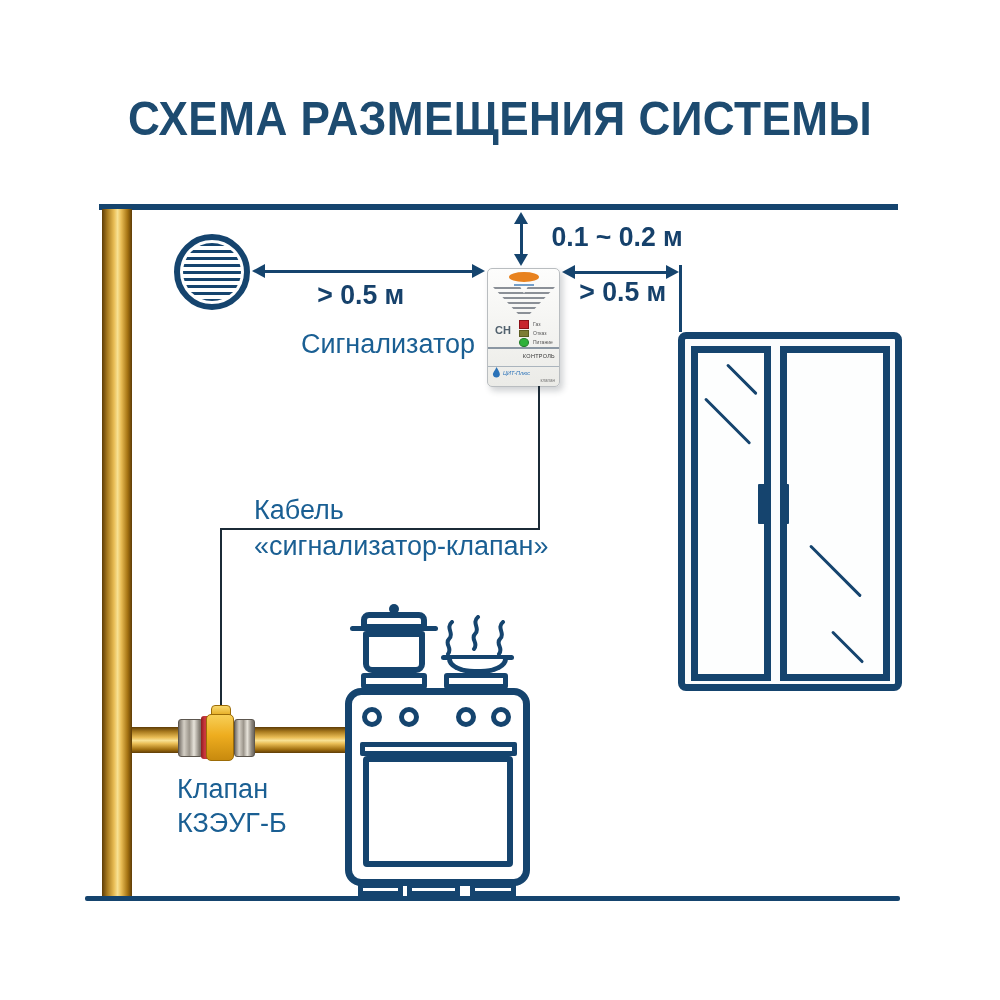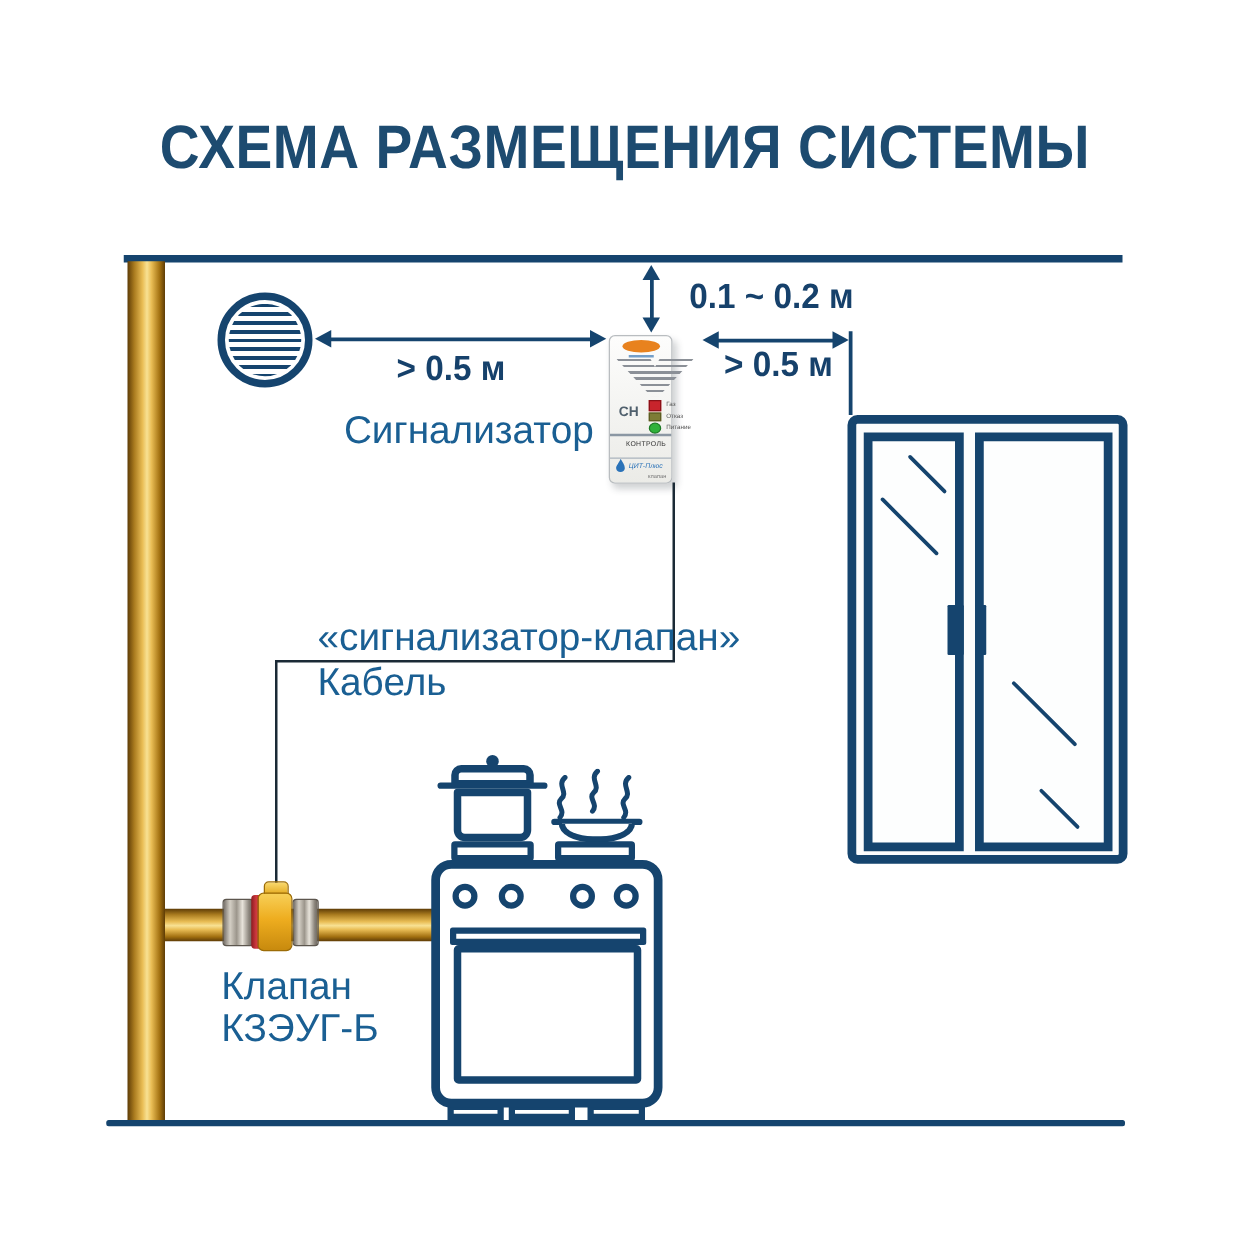--- a/index.html
+++ b/index.html
@@ -35,41 +35,41 @@
   
   .dimtext{color:var(--dim);font-weight:700;font-size:28px;white-space:nowrap;transform:scaleX(.95);}
   .aline-h{position:absolute;top:6px;height:3px;background:var(--line);}
   .aline-v{position:absolute;left:6px;width:3px;background:var(--line);}
   .ah-l{position:absolute;left:0;top:0;width:0;height:0;border-top:7px solid transparent;border-bottom:7px solid transparent;border-right:13px solid var(--line);}
   .ah-r{position:absolute;right:0;top:0;width:0;height:0;border-top:7px solid transparent;border-bottom:7px solid transparent;border-left:13px solid var(--line);}
   .ah-t{position:absolute;top:0;left:0;width:0;height:0;border-left:7px solid transparent;border-right:7px solid transparent;border-bottom:12px solid var(--line);}
   .ah-b{position:absolute;bottom:0;left:0;width:0;height:0;border-left:7px solid transparent;border-right:7px solid transparent;border-top:12px solid var(--line);}
 
   
-  .device{left:487px;top:268px;width:51px;height:119px;background:linear-gradient(180deg,#fdfdfc,#ebebe7);
+  .device{left:487px;top:268px;width:73px;height:119px;background:linear-gradient(180deg,#fdfdfc,#ebebe7);
           border:1px solid #b9bdc0;border-radius:5px;box-shadow:3px 4px 6px rgba(40,50,60,.22);}
   .dev-oval{position:absolute;left:50%;top:3px;transform:translateX(-50%);width:30px;height:10px;
             background:#e8821e;border-radius:50%;}
   .dev-sub{position:absolute;left:50%;top:15px;transform:translateX(-50%);width:20px;height:2px;background:#3a78b5;opacity:.7;}
   .dev-grille{position:absolute;left:5px;top:18px;width:62px;height:30px;
       background:repeating-linear-gradient(180deg,#8b9097 0 2px,transparent 2px 5px);
       clip-path:polygon(0 0,44% 0,50% 22%,56% 0,100% 0,55% 100%,45% 100%);}
   .dev-ch{position:absolute;left:7px;top:55px;font-size:11px;color:#50606d;font-weight:700;}
   .led{position:absolute;left:31px;width:10px;}
   .led-red{top:51px;height:9px;background:#c8242c;border:1px solid #8c1017;}
   .led-mid{top:61px;height:7px;background:#7d7c35;border:1px solid #5d5c22;}
   .led-grn{top:69px;height:9px;background:#2fb13a;border:1px solid #1d7a26;border-radius:50%;}
   .led-labels{position:absolute;left:45px;top:51px;font-size:5px;line-height:9px;color:#555;white-space:nowrap;}
   .dev-ctrl{position:absolute;left:0;right:0;top:78px;height:13px;border-top:2px solid #8b97a3;border-bottom:1px solid #aab4bd;
             font-size:5.5px;color:#333;text-align:right;padding:4px 4px 0 0;letter-spacing:.3px;}
   .dev-brand{position:absolute;left:4px;top:97px;display:flex;align-items:center;gap:2px;font-size:5.5px;color:#2a72b8;font-style:italic;}
   .dev-term{position:absolute;right:4px;bottom:3px;font-size:4.5px;color:#777;}
 
   
-  .biglabel{font-size:31px;color:var(--label);line-height:36px;white-space:nowrap;}
+  .biglabel{font-size:27px;color:var(--label);line-height:36px;white-space:nowrap;}
 
   
   .cable{background:#1b2a36;}
 
   
   .nut{background:linear-gradient(90deg,#77716a,#d4cfc5 22%,#9c968c 45%,#e7e3da 65%,#8a847b 88%,#6e6860);
        border-radius:3px;border:1px solid #5c564e;}
   .valve-red{background:linear-gradient(90deg,#8e1b20,#d03a40 45%,#8e1b20);border-radius:3px;}
   .valve-body{background:linear-gradient(180deg,#f7cf57,#eead1f 45%,#c88a0e);border-radius:5px;border:1px solid #9c6c07;}
   .valve-cap{background:linear-gradient(180deg,#f9d96e,#e3a71b);border-radius:4px 4px 0 0;border:1px solid #9c6c07;}
@@ -158,22 +158,22 @@
   <div class="glassline" style="left:727px;top:363px;width:42px;"></div>
   <div class="glassline" style="left:705px;top:397px;width:64px;"></div>
   <div class="glassline" style="left:810px;top:544px;width:72px;"></div>
   <div class="glassline" style="left:832px;top:630px;width:44px;"></div>
 
   <div class="abs cable" style="left:538px;top:386px;width:2px;height:143px;"></div>
   <div class="abs cable" style="left:221px;top:528px;width:319px;height:2px;"></div>
   <div class="abs cable" style="left:220px;top:528px;width:2px;height:180px;"></div>
 
   <div class="abs biglabel" style="left:254px;top:492px;">
+    <div>Кабель</div>
     <div>«сигнализатор-клапан»</div>
-    <div>Кабель</div>
   </div>
 
   <div class="abs outl" style="left:358px;top:883px;width:45px;height:13px;border-width:5px;"></div>
   <div class="abs outl" style="left:407px;top:883px;width:53px;height:13px;border-width:5px;"></div>
   <div class="abs outl" style="left:470px;top:883px;width:46px;height:13px;border-width:5px;"></div>
 
   <svg class="abs" style="left:442px;top:620px;" width="14" height="36" viewBox="0 0 14 36">
     <path d="M10 2 C3 8 13 14 7 19 C2 24 11 28 6 34" fill="none" stroke="#15446e" stroke-width="4" stroke-linecap="round"></path>
   </svg>
   <svg class="abs" style="left:468px;top:615px;" width="14" height="36" viewBox="0 0 14 36">

